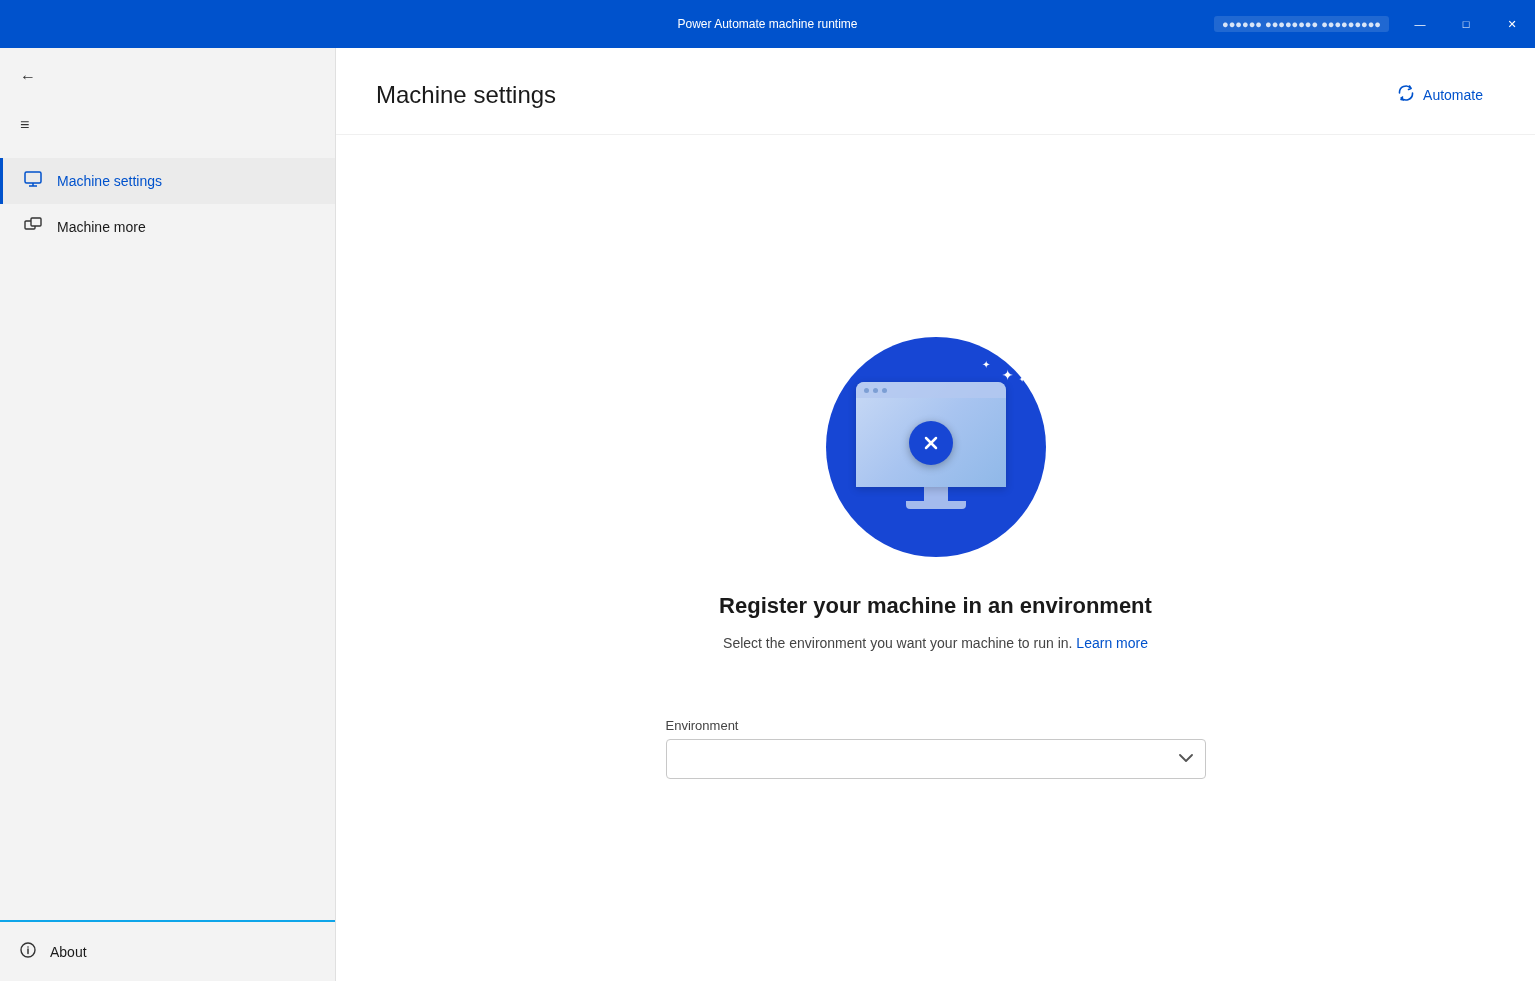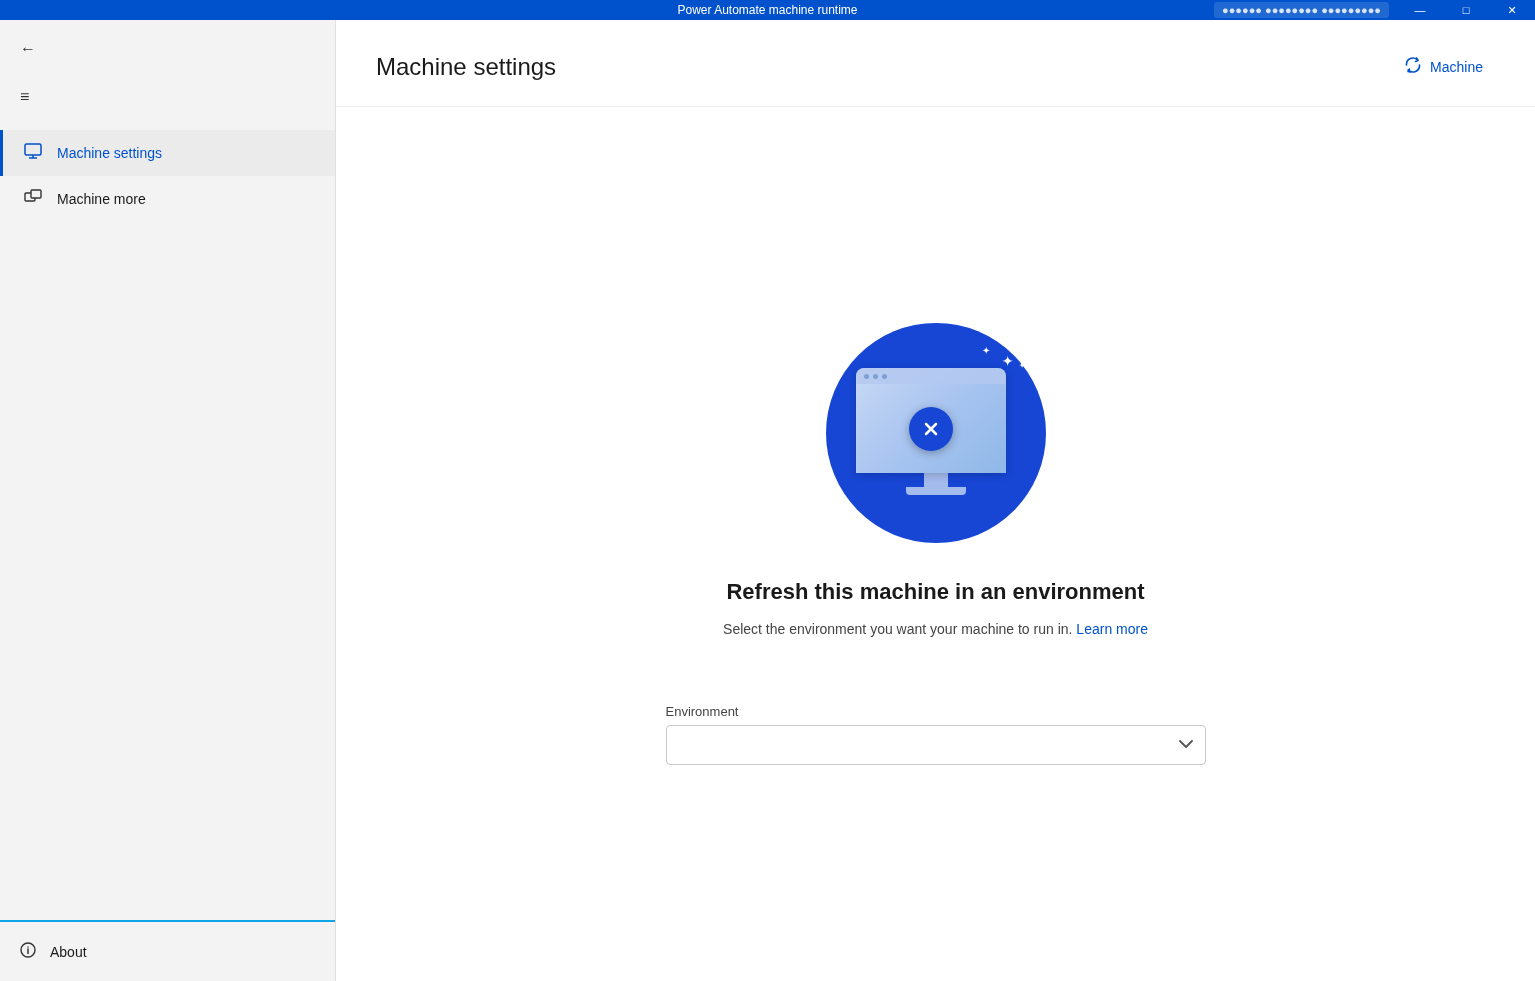--- a/index.html
+++ b/index.html
@@ -9,21 +9,21 @@
       width: 1535px;
       height: 981px;
       overflow: hidden;
       display: flex;
       flex-direction: column;
     }
 
     
     .title-bar {
       background: #0052cc;
-      height: 20px;
+      height: 48px;
       display: flex;
       align-items: center;
       justify-content: flex-end;
       padding: 0 0 0 0;
       flex-shrink: 0;
       position: relative;
     }
     .title-bar-title {
       color: #fff;
       font-size: 12px;
@@ -397,21 +397,21 @@
       <h1 class="page-title">Machine settings</h1>
       <button class="refresh-btn">
         <span class="refresh-icon">
           <svg width="18" height="18" viewBox="0 0 18 18" fill="none" xmlns="http://www.w3.org/2000/svg">
             <path d="M15.5 9A6.5 6.5 0 0 1 4.2 13.8" stroke="#0052cc" stroke-width="1.6" stroke-linecap="round" fill="none"></path>
             <path d="M2.5 9A6.5 6.5 0 0 1 13.8 4.2" stroke="#0052cc" stroke-width="1.6" stroke-linecap="round" fill="none"></path>
             <polyline points="12.5,2 14,4.5 11.5,5.5" stroke="#0052cc" stroke-width="1.6" stroke-linecap="round" stroke-linejoin="round" fill="none"></polyline>
             <polyline points="5.5,13 4,15.5 6.5,16" stroke="#0052cc" stroke-width="1.6" stroke-linecap="round" stroke-linejoin="round" fill="none"></polyline>
           </svg>
         </span>
-        <span>Machine</span>
+        <span>Automate</span>
       </button>
     </div>
 
     <div class="content-body">
 
       <div class="illustration-circle">
 
         <span class="sparkle sparkle-1">✦</span>
         <span class="sparkle sparkle-2">✦</span>
         <span class="sparkle sparkle-3">✦</span>
@@ -430,21 +430,21 @@
                   <line x1="17" y1="7" x2="7" y2="17" stroke="white" stroke-width="2.5" stroke-linecap="round"></line>
                 </svg>
               </div>
             </div>
           </div>
           <div class="monitor-stand"></div>
           <div class="monitor-base"></div>
         </div>
       </div>
 
-      <h2 class="register-title">Refresh this machine in an environment</h2>
+      <h2 class="register-title">Register your machine in an environment</h2>
 
       <p class="register-desc">
         <span>Select the environment you want your machine to run in.</span>
         <a class="learn-more-link" href="#">Learn more</a>
       </p>
 
       <div class="env-section">
         <label class="env-label">Environment</label>
         <div class="env-dropdown">
           <span></span>

